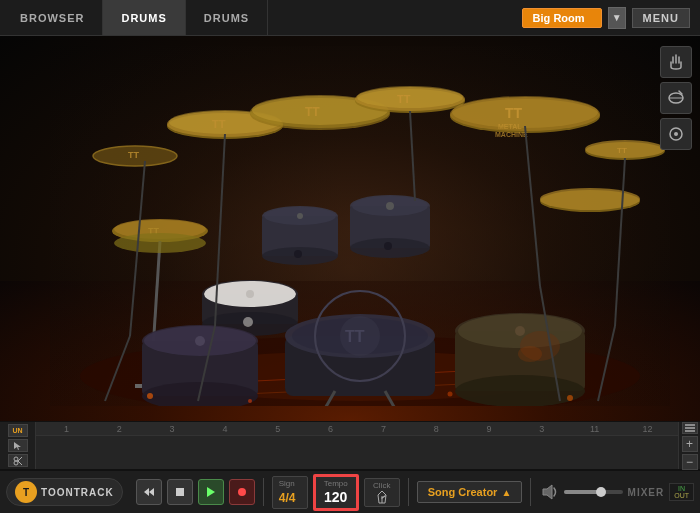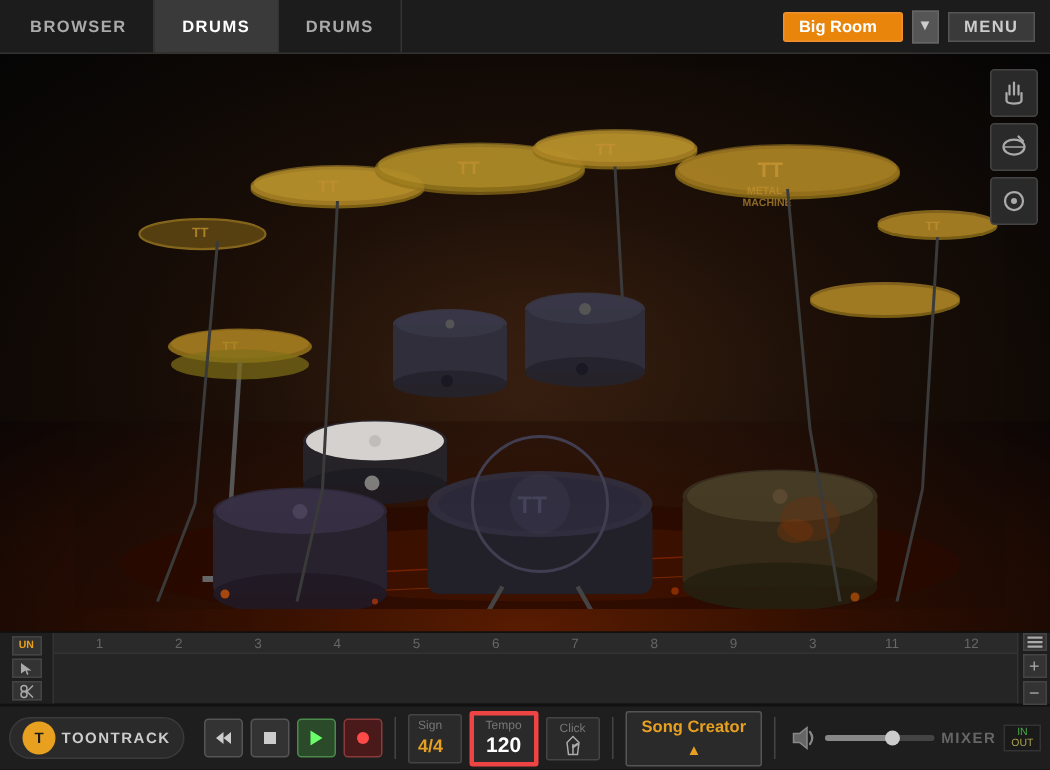--- a/index.html
+++ b/index.html
@@ -357,21 +357,20 @@
     }
     .song-creator-btn {
       background: #2a2a2a;
       border: 1px solid #555;
       border-radius: 2px;
       padding: 4px 10px;
       display: flex;
       align-items: center;
       gap: 4px;
       cursor: pointer;
-      flex-direction: column;
     }
     .sc-text {
       font-size: 11px;
       font-weight: bold;
       color: #e8a020;
     }
     .sc-arrow {
       color: #e8a020;
       font-size: 10px;
     }

